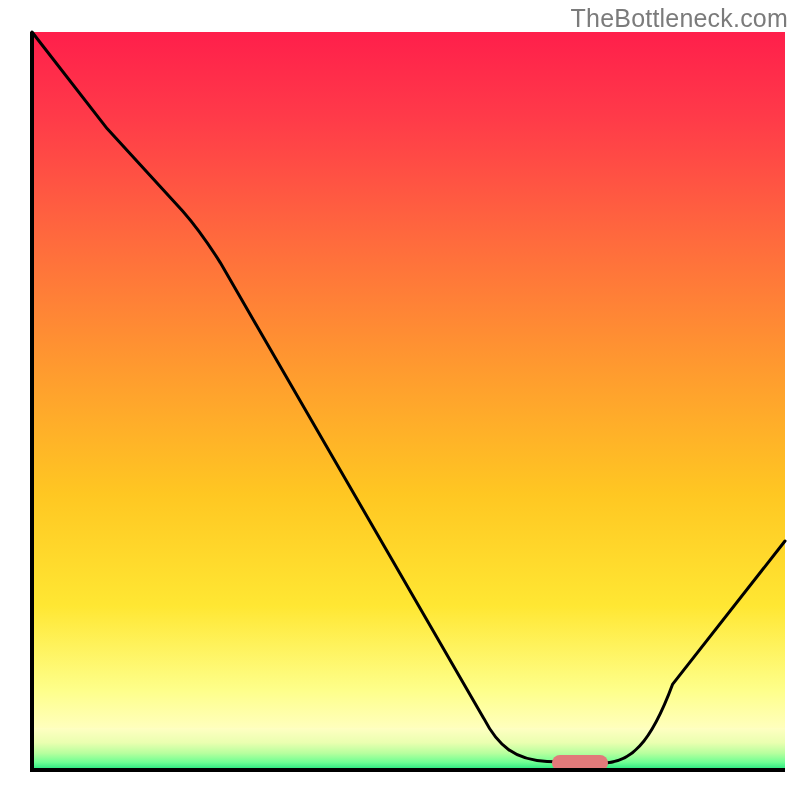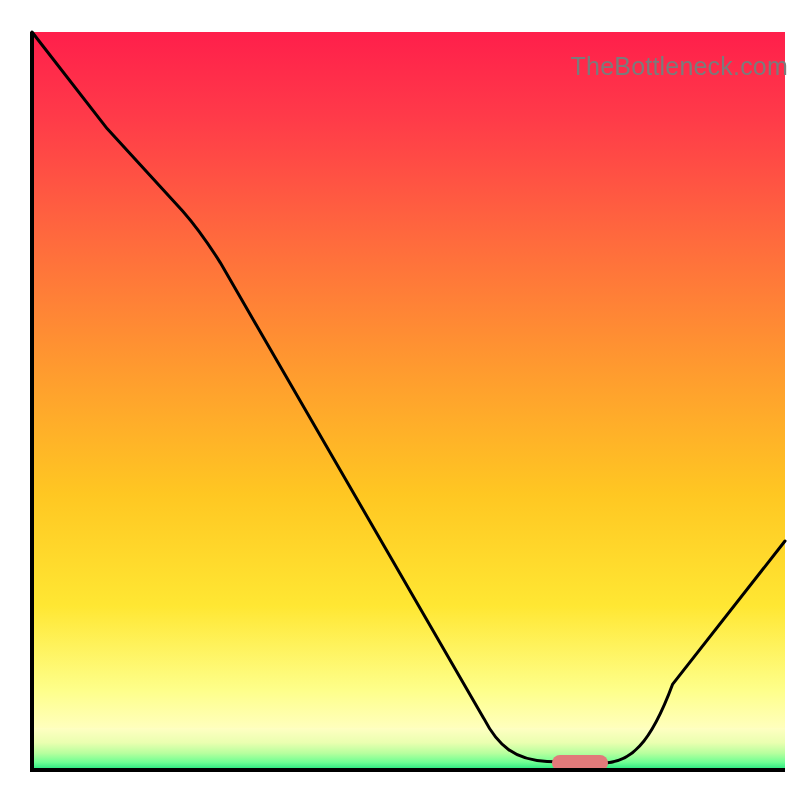--- a/index.html
+++ b/index.html
@@ -18,21 +18,20 @@
   }
   .watermark {
     position: absolute;
     top: 4px;
     right: 12px;
     font-size: 25px;
     font-weight: 400;
     color: #7b7b7b;
     letter-spacing: 0.2px;
     z-index: 5;
-    margin-top: 48px;
   }
   svg.plot {
     position: absolute;
     left: 0;
     top: 0;
     width: 800px;
     height: 800px;
   }
 </style>
 </head>

